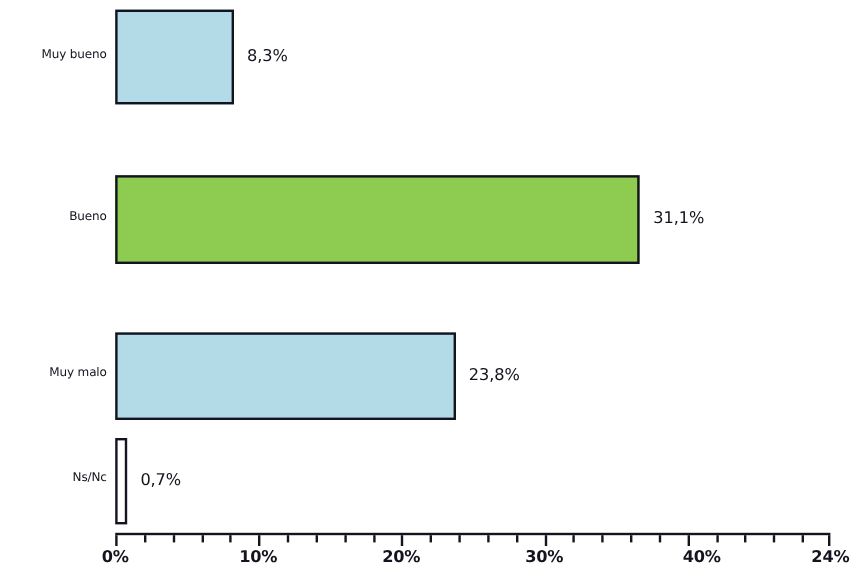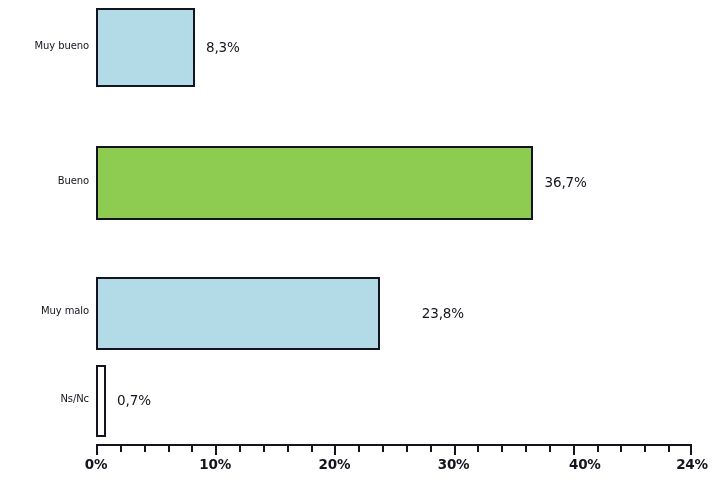--- a/index.html
+++ b/index.html
@@ -102,26 +102,26 @@
 <div id="chart-root">
   <div class="plot-area">
       <div class="bar-row" style="top: 8px; height: 79px;">
         <div class="cat-label" style="top: 32.5px;">Muy bueno</div>
         <div class="bar" style="top: 0px; height: 79px; width: 98.936px; background: rgb(179, 219, 231);"></div>
         <div class="value-label" style="left: 205.936px; top: 32.5px;">8,3%</div>
       </div>
       <div class="bar-row" style="top: 98px; height: 74px; margin-top: 48px;">
         <div class="cat-label" style="top: 30px;">Bueno</div>
         <div class="bar green" style="top: 0px; height: 74px; width: 437.464px; background: rgb(141, 204, 81);"></div>
-        <div class="value-label" style="left: 544.464px; top: 30px;">36,7%</div>
+        <div class="value-label" style="left: 544.464px; top: 30px;">31,1%</div>
       </div>
       <div class="bar-row" style="top: 277px; height: 73px;">
         <div class="cat-label" style="top: 29px;">Muy malo</div>
         <div class="bar" style="top: 0px; height: 73px; width: 283.696px; background: rgb(179, 219, 231);"></div>
-        <div class="value-label" style="left: 390.696px; top: 29.5px; margin-left: 31px;">23,8%</div>
+        <div class="value-label" style="left: 390.696px; top: 29.5px;">23,8%</div>
       </div>
       <div class="bar-row" style="top: 365px; height: 72px;">
         <div class="cat-label" style="top: 29px;">Ns/Nc</div>
         <div class="bar white" style="top: 0px; height: 72px; width: 10px; background: rgb(255, 255, 255);"></div>
         <div class="value-label" style="left: 117px; top: 29px;">0,7%</div>
       </div>
     </div>
   <div class="axis-line"></div>
 <div class="tick major" style="left: 96px;"></div>
     <div class="tick-label" style="left: 96px;">0%</div>

